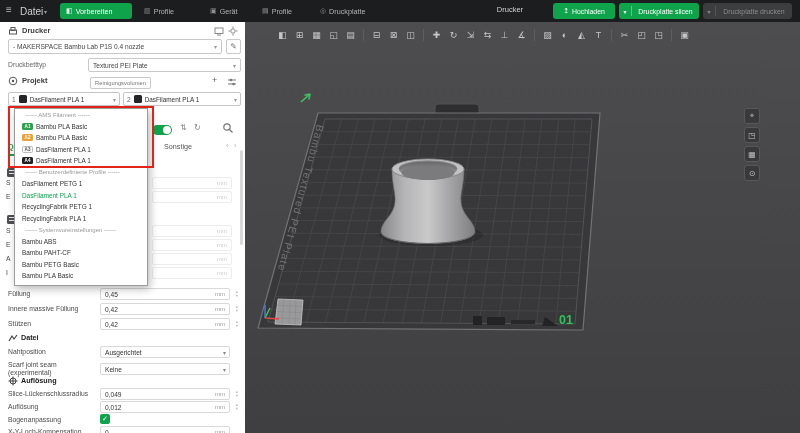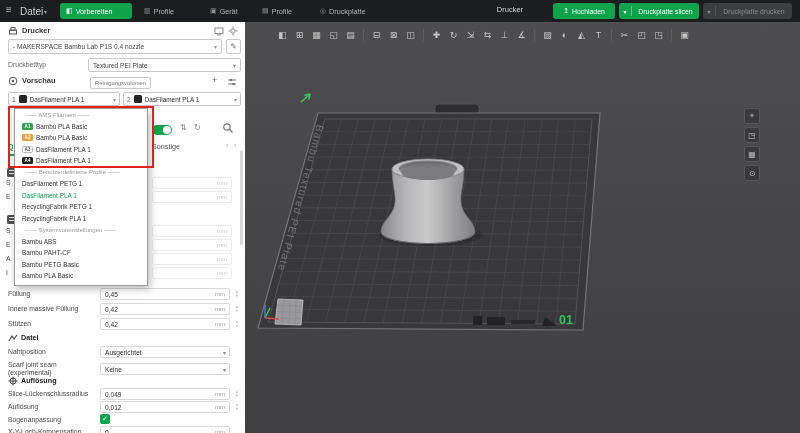--- a/index.html
+++ b/index.html
@@ -300,21 +300,21 @@
   <div class="abs lab" style="left:8px;top:39px">Druckbetttyp</div>
   <div class="abs select" style="left:88px;top:36px;width:153px;height:14px">
     <span class="stx">Textured PEI Plate</span>
     <span class="scar">▾</span>
   </div>
 
   <svg class="abs" style="left:8px;top:54px" width="10" height="10">
     <circle cx="5" cy="5" r="3.8" fill="none" stroke="#555" stroke-width="1"></circle>
     <circle cx="5" cy="5" r="1.2" fill="#555"></circle>
   </svg>
-  <div class="abs sec-title" style="left:22px;top:54px">Vorschau</div>
+  <div class="abs sec-title" style="left:22px;top:54px">Projekt</div>
   <div class="abs flushbtn">
     <span>Reinigungsvolumen</span>
   </div>
   <div class="abs" style="left:212px;top:53px;font-size:9px;color:#666">+</div>
   <svg class="abs" style="left:227px;top:55px" width="10" height="10">
     <line x1="1" y1="3" x2="9" y2="3" stroke="#777" stroke-width="1"></line>
       <circle cx="4" cy="3" r="1.3" fill="#777"></circle>
     <line x1="1" y1="7" x2="9" y2="7" stroke="#777" stroke-width="1"></line>
       <circle cx="6.5" cy="7" r="1.3" fill="#777"></circle>
   </svg>
@@ -337,21 +337,21 @@
     </div>
   <div class="abs" style="left:180px;top:101px;font-size:8px;color:#888">⇅</div>
   <div class="abs" style="left:194px;top:101px;font-size:8px;color:#888">↻</div>
   <svg class="abs" style="left:222px;top:100px" width="12" height="12">
     <circle cx="5" cy="5" r="3.2" fill="none" stroke="#777" stroke-width="1.2"></circle>
     <line x1="7.5" y1="7.5" x2="10.5" y2="10.5" stroke="#777" stroke-width="1.2"></line>
   </svg>
 
   <div class="abs ptab" style="left:8px;top:120px;font-weight:bold;color:#0fa34c">Qualität</div>
   <div class="abs" style="left:8px;top:132px;width:32px;height:2px;background:#0fa34c"></div>
-  <div class="abs ptab" style="left:152px;top:120px;color:#555">Sonstige</div>
+  <div class="abs ptab" style="left:164px;top:120px;color:#555">Sonstige</div>
   <div class="abs" style="left:226px;top:120px;font-size:7px;color:#aaa">‹</div>
   <div class="abs" style="left:234px;top:120px;font-size:7px;color:#aaa">›</div>
   <div id="scrollthumb" class="abs"></div>
 
   <div class="abs secic" style="top:146px">
       <div class="ln" style="top:2px"></div>
       <div class="ln" style="top:5px"></div>
     </div>
   <div class="abs frag" style="top:157px">S</div>
   <div class="abs frag" style="top:171px">E</div>

